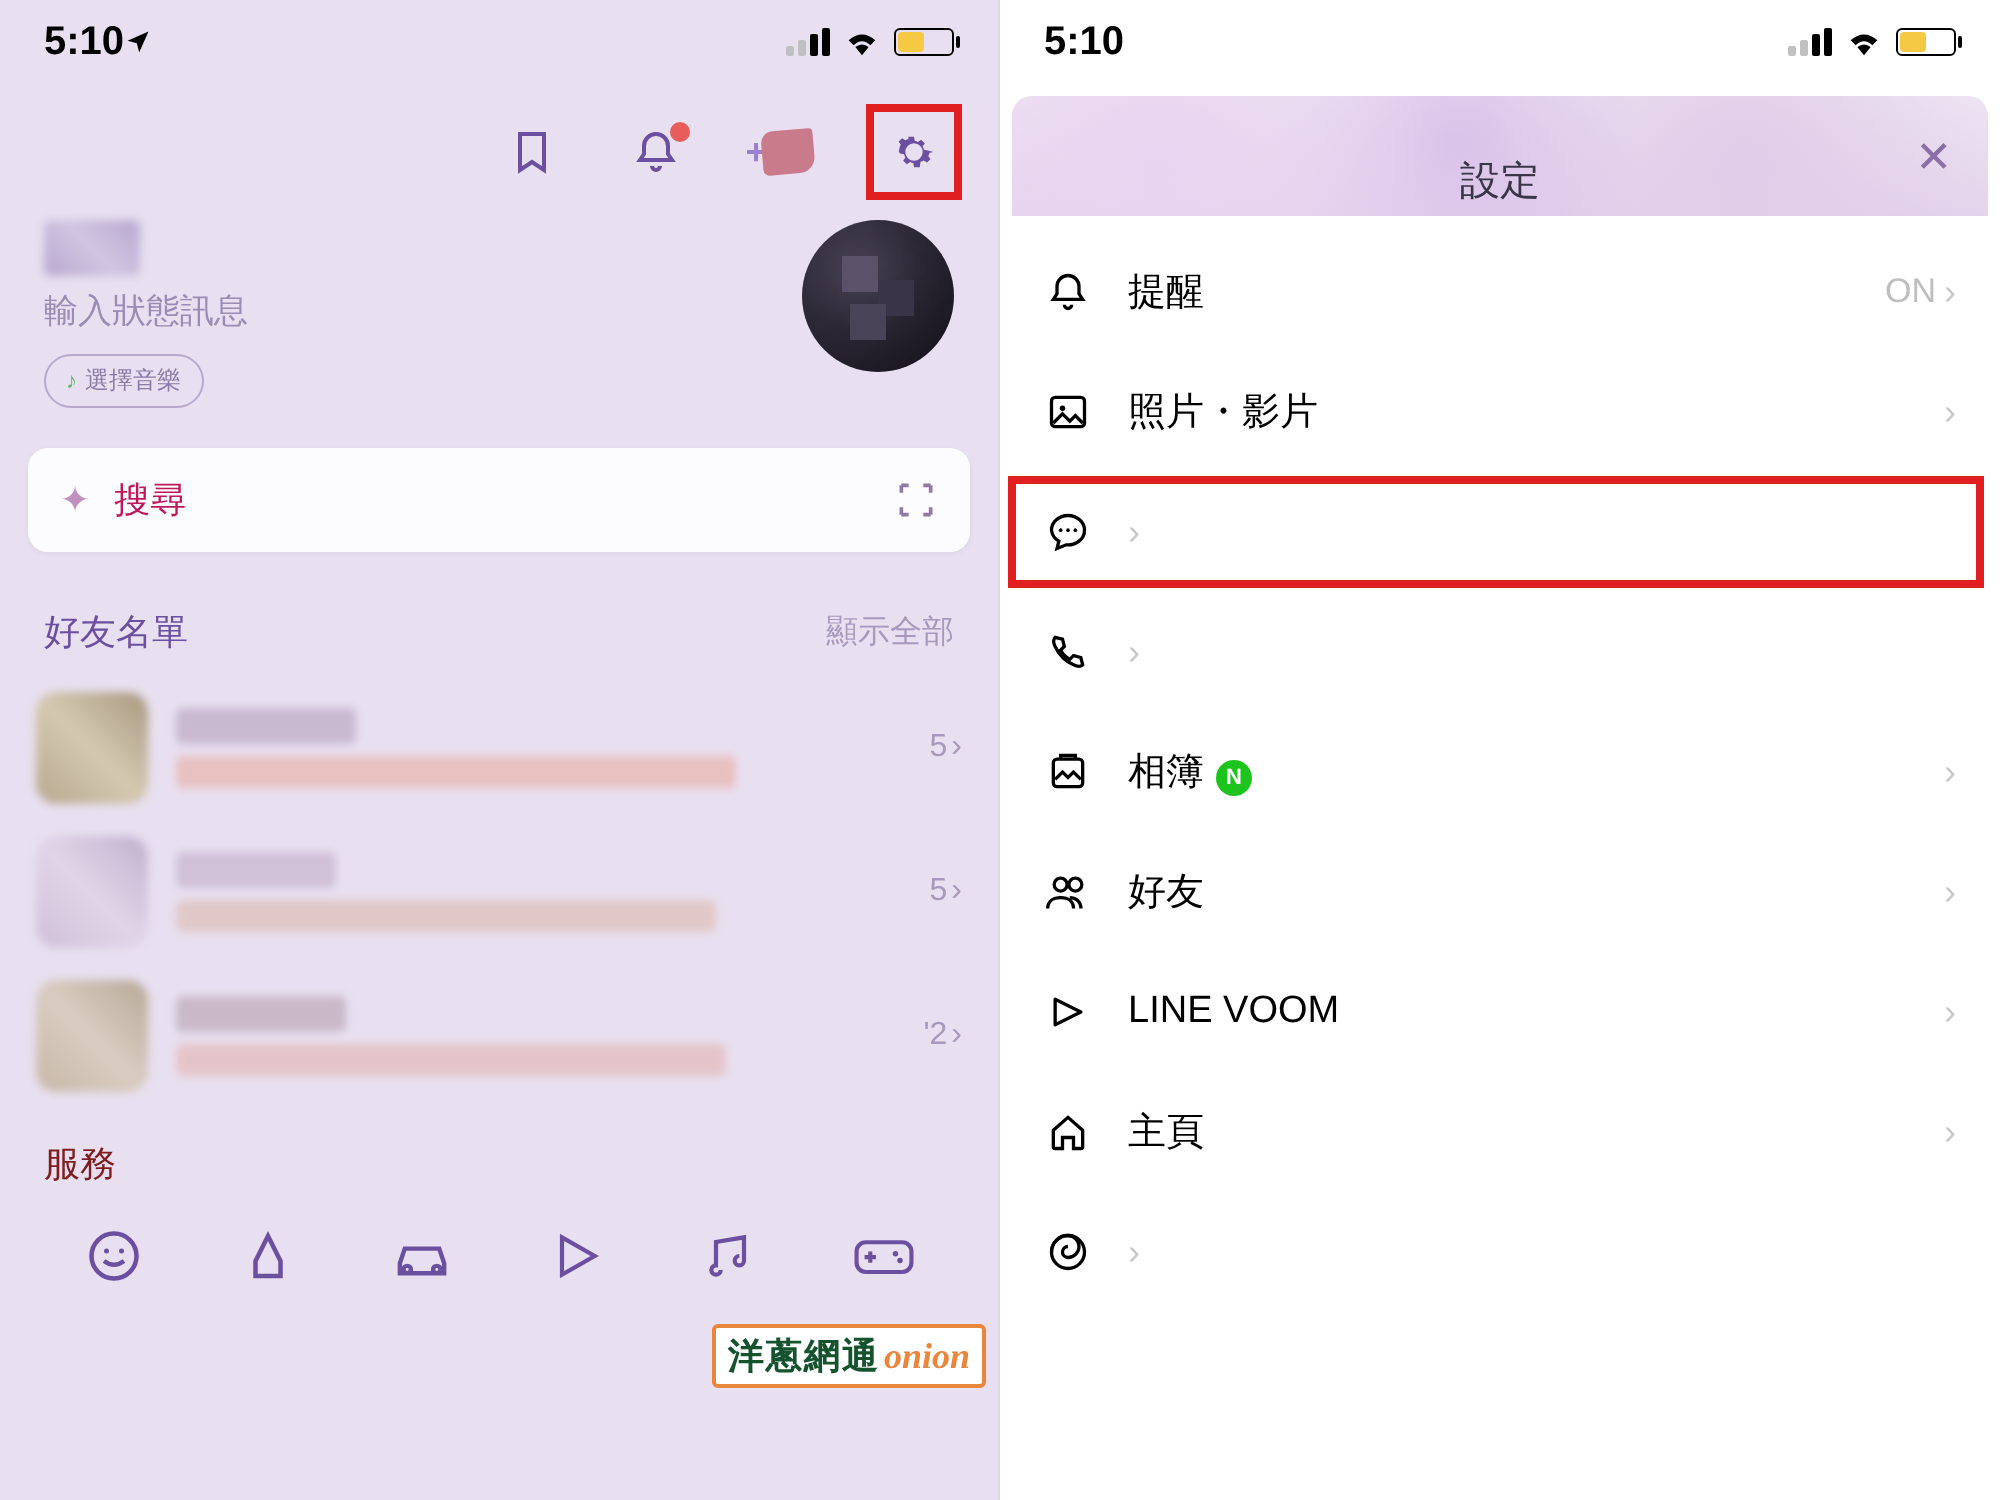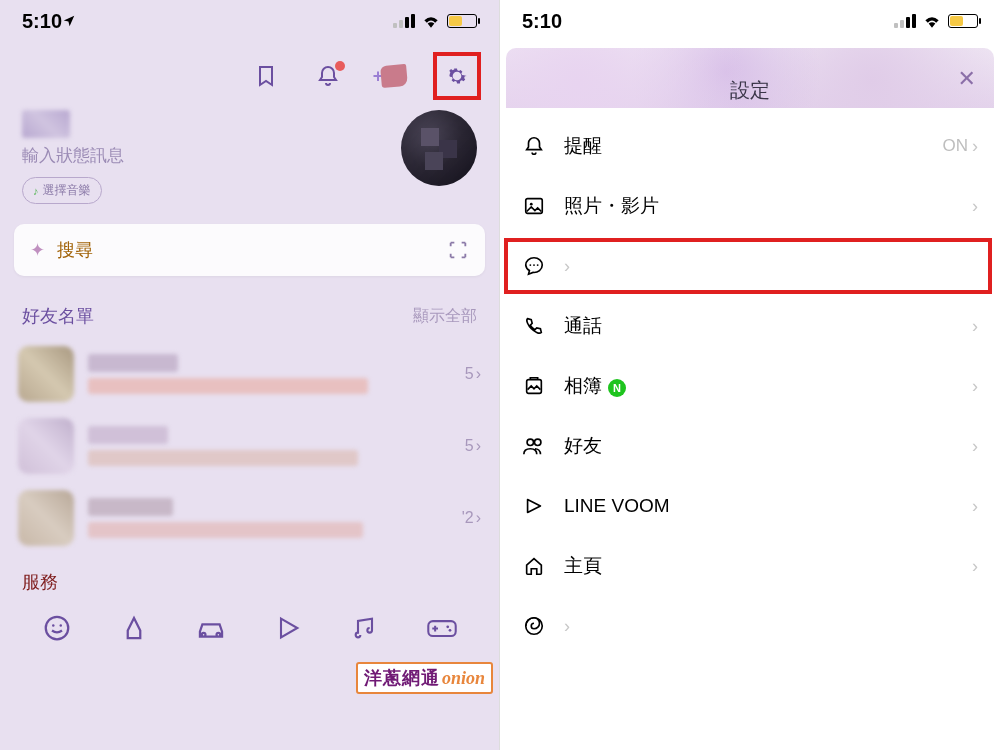--- a/index.html
+++ b/index.html
@@ -38,21 +38,21 @@
   .music-chip { display:inline-flex; align-items:center; gap:4px; border:1px solid #B8A8CC; border-radius:14px; padding:4px 10px; font-size:12px; color:#8B7AA8; }
   .music-chip .note { color:#5FB85F; font-size:11px; }
   .avatar { width:76px; height:76px; border-radius:50%; background:radial-gradient(circle at 40% 35%, #4a4458 0%, #2d2838 45%, #1a1625 100%); position:relative; overflow:hidden; }
   .avatar::before { content:""; position:absolute; inset:0; background:linear-gradient(135deg,rgba(255,255,255,0.05),rgba(0,0,0,0.3)); filter:blur(1px); }
   .avatar .px { position:absolute; width:18px; height:18px; }
   .avatar .p1{top:18px;left:20px;background:#5a5268;} .avatar .p2{top:30px;left:38px;background:#3a3448;}
   .avatar .p3{top:42px;left:24px;background:#4a4458;}
 
   .search { margin:10px 14px; background:rgba(255,255,255,0.85); border-radius:10px; height:52px; display:flex; align-items:center; padding:0 16px; gap:12px; box-shadow:0 1px 3px rgba(0,0,0,0.05); }
   .search .star { color:#C090C0; font-size:18px; }
-  .search .ph { color:#a16207; font-size:18px; flex:1; }
+  .search .ph { color:#be185d; font-size:18px; flex:1; }
   .search .scan { color:#8B7AA8; }
 
   .section-hd { display:flex; justify-content:space-between; align-items:center; padding:18px 22px 10px 22px; }
   .section-hd .ttl { color:#6B4FA0; font-size:18px; font-weight:500; }
   .section-hd .more { color:#A898BC; font-size:16px; }
 
   .friend-row { display:flex; align-items:center; padding:6px 18px; gap:14px; height:72px; }
   .friend-ava { width:56px; height:56px; border-radius:10px; filter:blur(2px); }
   .fa1{ background:linear-gradient(45deg,#b8a890,#d4c8b0,#a89880); }
   .fa2{ background:linear-gradient(45deg,#d0c0d8,#e0d4e8,#c0b0cc); }
@@ -84,21 +84,21 @@
   .srow { display:flex; align-items:center; height:60px; padding:0 22px; gap:18px; position:relative; }
   .srow .ic { width:24px; height:24px; color:#000; flex-shrink:0; display:flex; align-items:center; justify-content:center; }
   .srow .lbl { font-size:19px; color:#000; flex:1; font-weight:400; }
   .srow .tail { color:#BEBEBE; font-size:17px; display:flex; align-items:center; gap:4px; }
   .srow .chev { color:#C8C8C8; font-size:18px; }
   .badge-n { width:18px; height:18px; background:#1EC41E; color:#fff; border-radius:50%; font-size:11px; display:inline-flex; align-items:center; justify-content:center; font-weight:700; margin-left:6px; }
   .chat-frame { position:absolute; left:4px; right:8px; top:2px; bottom:2px; border:4px solid #E02020; pointer-events:none; }
 
   
   .watermark { position:absolute; right:6px; bottom:56px; background:#fff; border:2px solid #E8863C; border-radius:3px; padding:2px 6px; display:flex; align-items:center; gap:2px; font-size:18px; font-weight:600; }
-  .watermark .cn { color:#701a75; letter-spacing:1px; }
+  .watermark .cn { color:#14532d; letter-spacing:1px; }
   .watermark .en { color:#E8863C; font-style:italic; font-family:Georgia,serif; }
 
   svg { display:block; }
 </style>
 </head>
 <body>
 
 <div class="wrap">
 
   <div class="pane left">
@@ -327,21 +327,20 @@
             <span class="chev">›</span>
           </span>
           <span class="chat-frame"></span>
         </div>
         <div class="srow">
           <span class="ic">
             <svg width="22" height="22" viewBox="0 0 24 24">
               <path d="M5 4l4 1 1 4-2 2a12 12 0 0 0 5 5l2-2 4 1 1 4c-1 1-3 1-5 0A20 20 0 0 1 5 9c-1-2-1-4 0-5Z" stroke="#000" stroke-width="1.8" fill="none"></path>
             </svg>
           </span>
-          <span class="lbl">通話</span>
           <span class="tail">
             <span class="chev">›</span>
           </span>
         </div>
         <div class="srow">
           <span class="ic">
             <svg width="22" height="22" viewBox="0 0 24 24">
               <rect x="4" y="5" width="16" height="15" rx="2" stroke="#000" stroke-width="1.8" fill="none"></rect>
               <path d="M8 5V3h8v2" stroke="#000" stroke-width="1.8" fill="none"></path>
               <path d="M5 16l4-4 3 3 3-3 4 4" stroke="#000" stroke-width="1.8" fill="none"></path>

